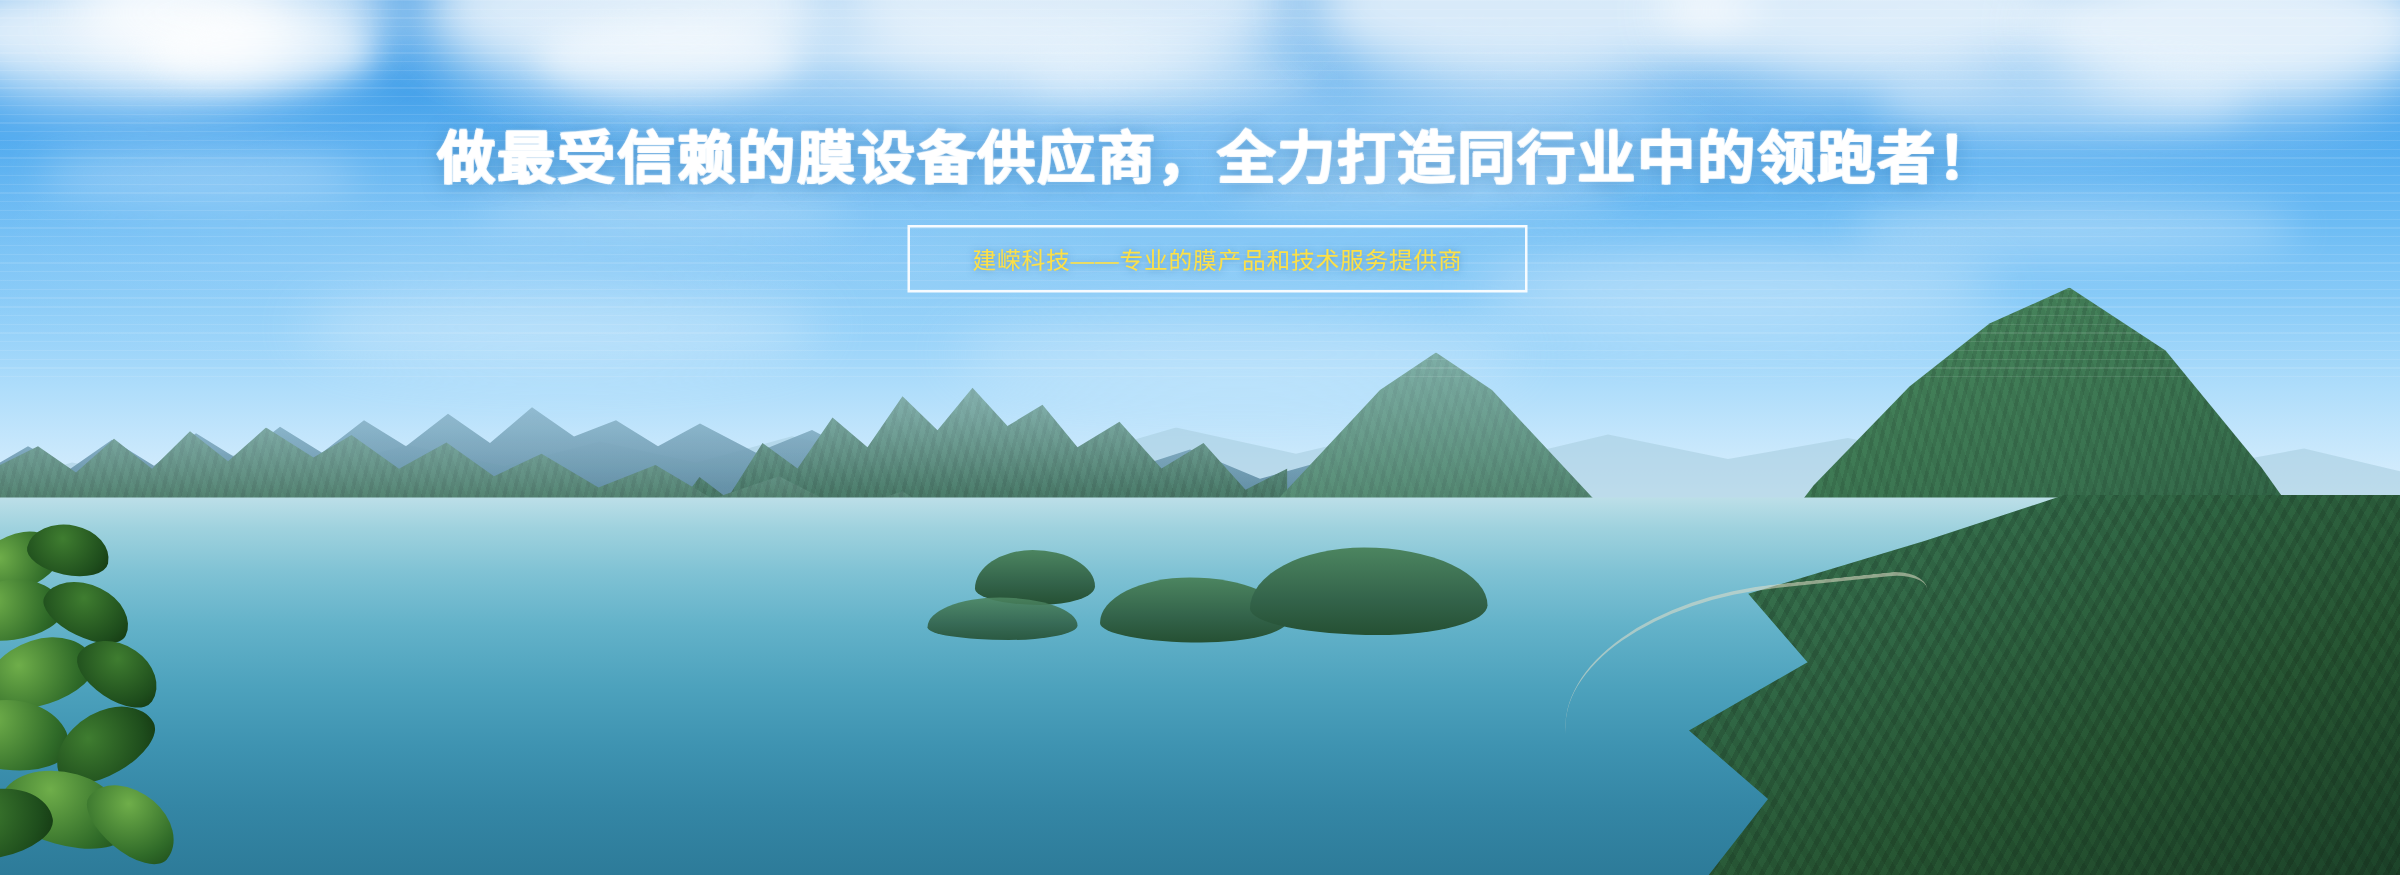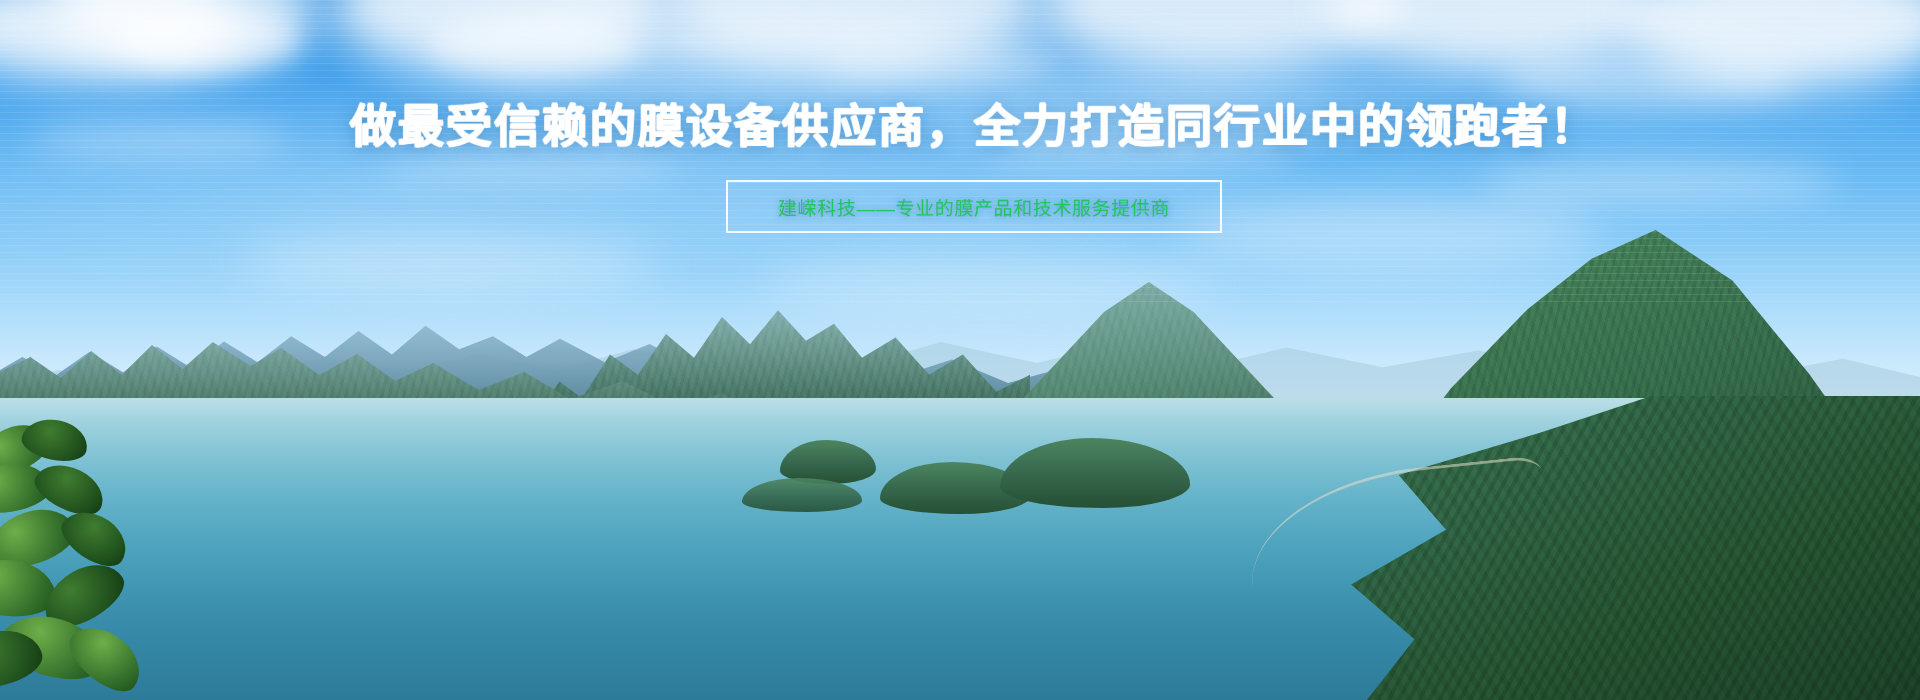--- a/index.html
+++ b/index.html
@@ -223,21 +223,21 @@
     letter-spacing:.4px;
     white-space:nowrap;
     text-shadow:0 1px 7px rgba(40,110,170,.55);
   }
 
   .tagline-box {
     margin-top:27px;
     border:2px solid rgba(255,255,255,.92);
     padding:11px 50px;
     font-size:19px;
-    color:#22c55e;
+    color:#fde047;
     letter-spacing:.6px;
     white-space:nowrap;
     background:rgba(255,255,255,.04);
     text-shadow:0 1px 6px rgba(40,110,170,.5);
   }
 </style>
 </head>
 <body>
 
 <div id="banner">

